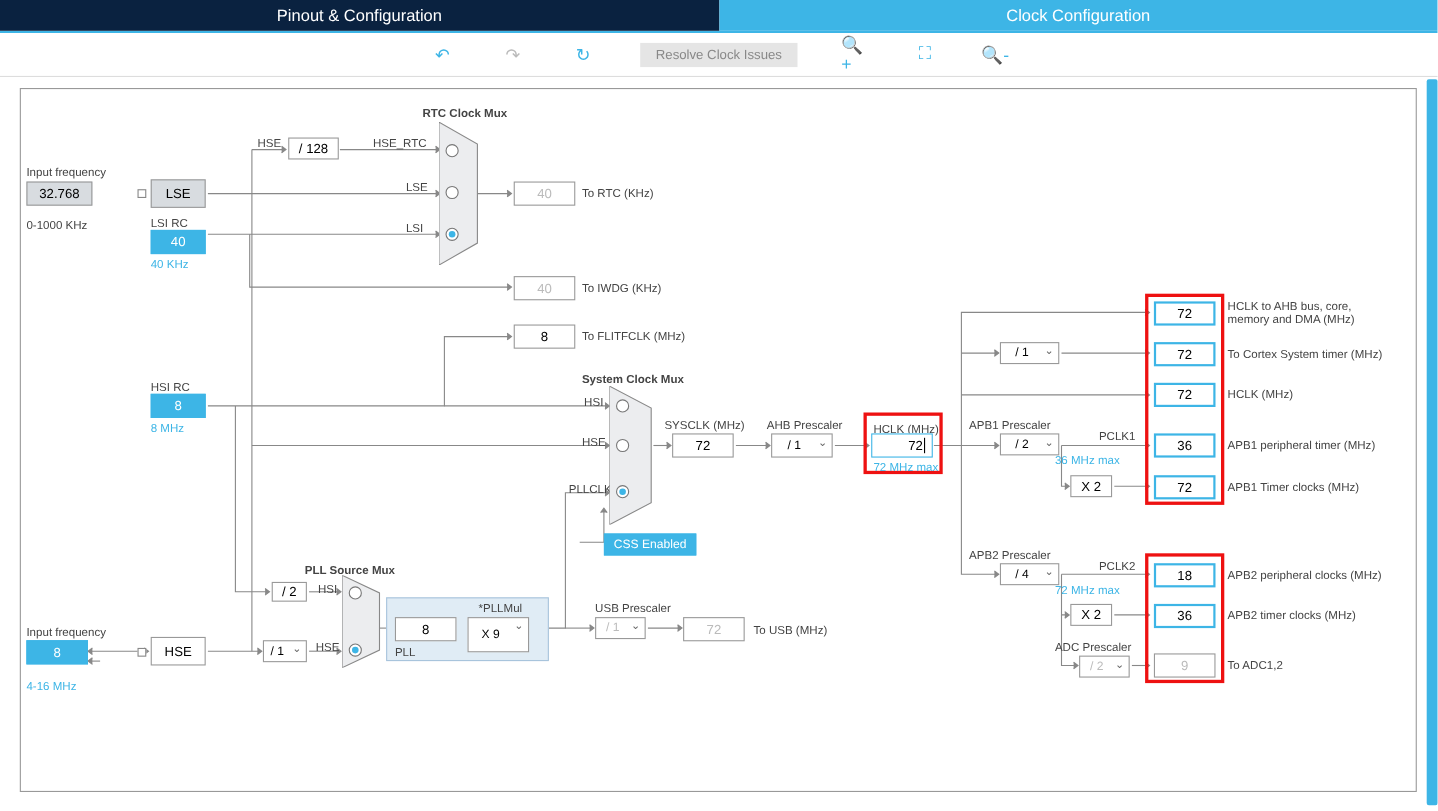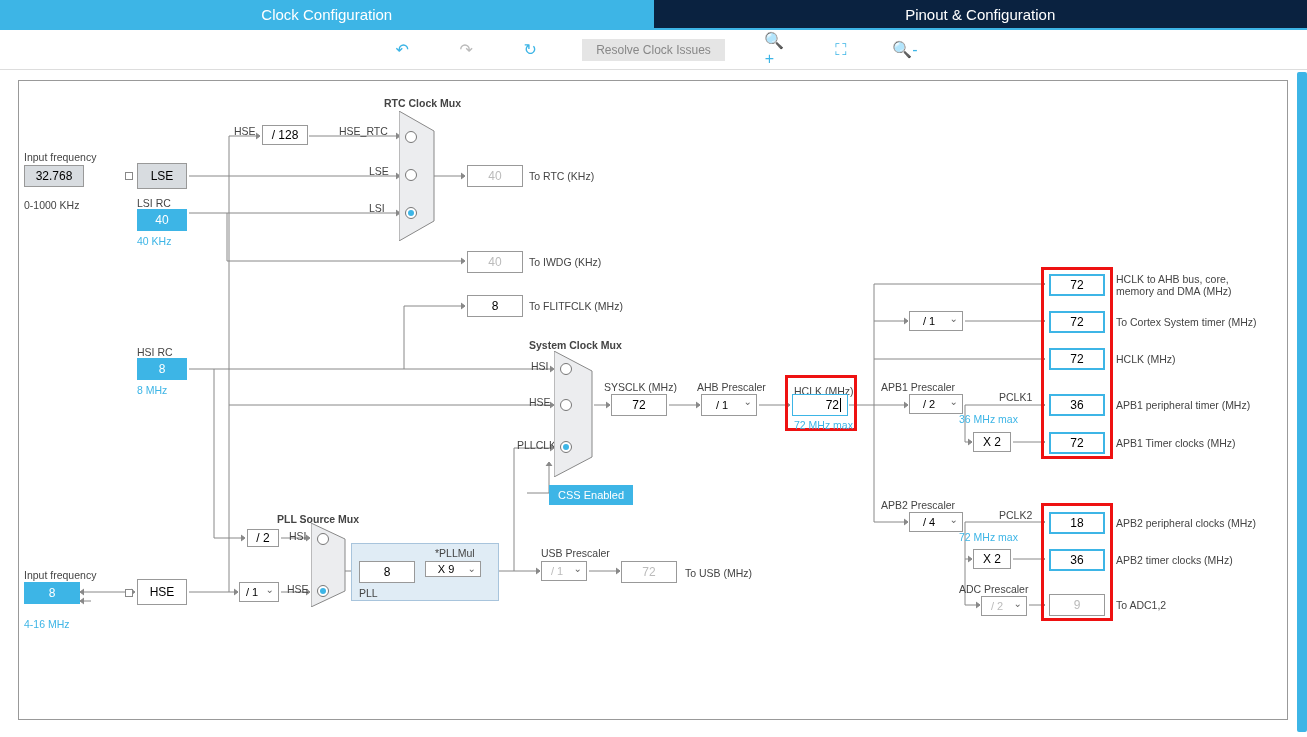--- a/index.html
+++ b/index.html
@@ -36,22 +36,22 @@
   .pllbox { position:absolute; background:#e0ecf5; border:1px solid #a8c4dc; }
   .redgroup { position:absolute; border:3px solid #e11; }
   .css-btn { position:absolute; background:#3db5e6; color:#fff; font-size:11px; padding:3px 8px; border:1px solid #3db5e6;}
   .scrollbar-v { position:absolute; right:0; top:72px; width:10px; height:660px; background:#3db5e6; border-radius:2px;}
   .hsehandle { position:absolute; width:8px; height:8px; border:1px solid #888; background:#fff;}
 </style>
 </head>
 <body>
 
 <div class="tabs">
+  <div class="tab">Pinout &amp; Configuration</div>
   <div class="tab active">Clock Configuration</div>
-  <div class="tab">Pinout &amp; Configuration</div>
 </div>
 
 <div class="toolbar">
   <span class="tb-icon">↶</span>
   <span class="tb-icon disabled">↷</span>
   <span class="tb-icon">↻</span>
   <button class="resolve-btn">Resolve Clock Issues</button>
   <span class="tb-icon">🔍+</span>
   <span class="tb-icon">⛶</span>
   <span class="tb-icon">🔍-</span>
@@ -227,21 +227,21 @@
   <svg width="38" height="84">
         <polygon points="0,0 34,16 34,68 0,84" fill="#ecedef" stroke="#888"></polygon>
       </svg>
   <div class="r" style="left:6px; top:10px;"></div>
   <div class="r sel" style="left:6px; top:62px;"></div>
 </div>
 
 <div class="pllbox" style="left:332px; top:462px; width:148px; height:58px;"></div>
 <div class="lbl" style="left:416px; top:466px;">*PLLMul</div>
 <div class="valbox" style="left:340px; top:480px; width:56px; height:22px;">8</div>
-<div class="selbox" style="left:406px; top:480px; width:56px; height:16px;">X 9</div>
+<div class="selbox" style="left:406px; top:480px; width:56px; height:32px;">X 9</div>
 <div class="lbl" style="left:340px; top:506px;">PLL</div>
 
 <div class="lbl" style="left:522px; top:466px;">USB Prescaler</div>
 <div class="selbox faded" style="left:522px; top:480px; width:46px; height:20px;">/ 1</div>
 <div class="valbox faded" style="left:602px; top:480px; width:56px; height:22px;">72</div>
 <div class="lbl" style="left:666px; top:486px;">To USB (MHz)</div>
 
 <div class="lbl" style="left:585px; top:300px;">SYSCLK (MHz)</div>
 <div class="valbox" style="left:592px; top:313px; width:56px; height:22px;">72</div>
 

